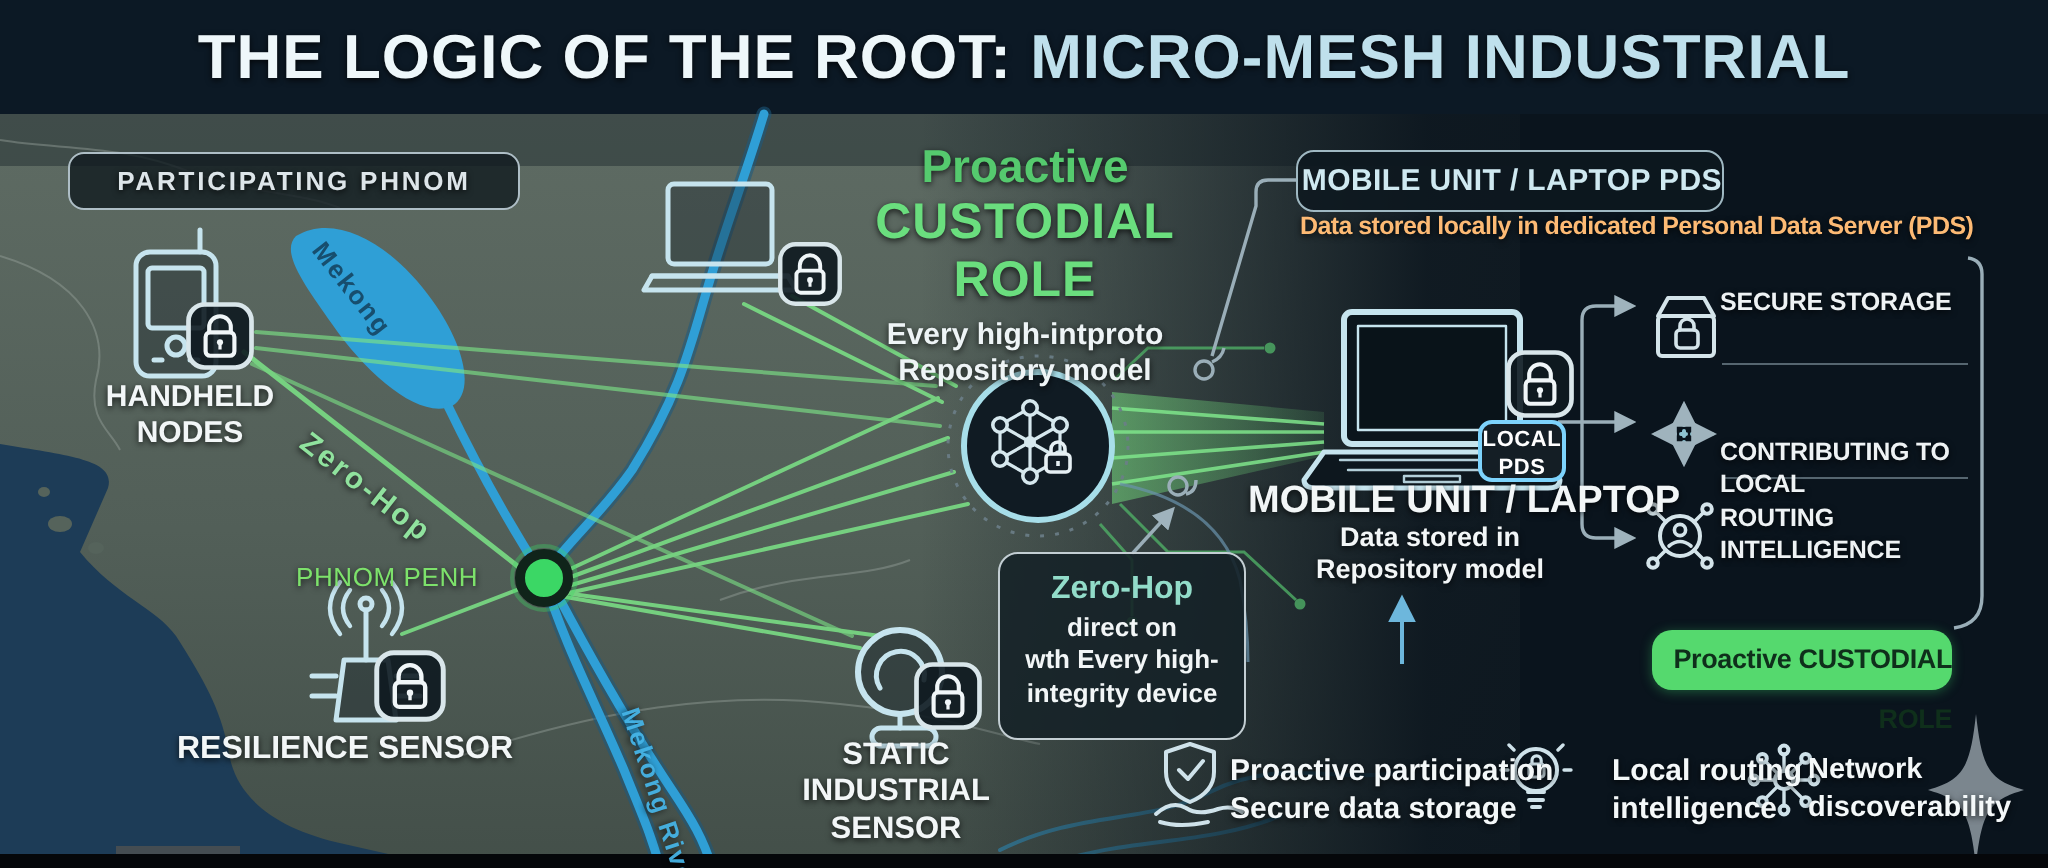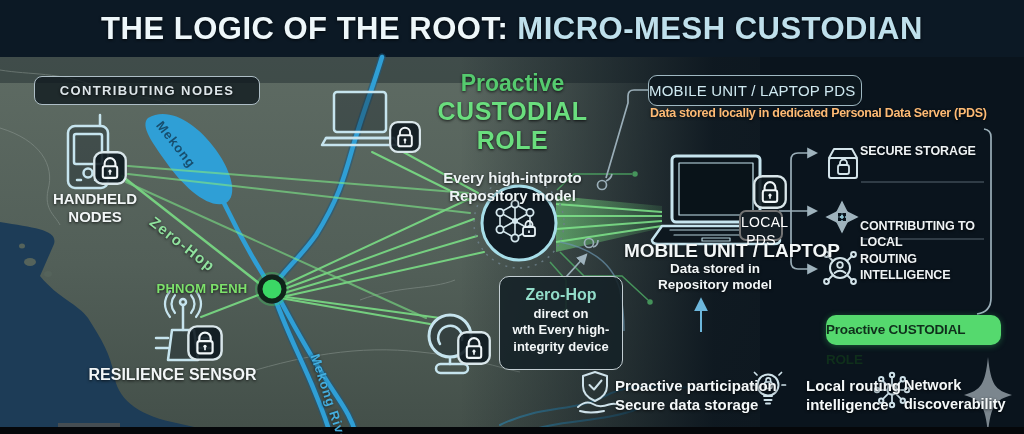--- a/index.html
+++ b/index.html
@@ -16,60 +16,60 @@
   .titlebar .p2{font-weight:600;color:#bfe0ec;}
   
   .pill{left:34px;top:76px;width:224px;height:27px;line-height:27px;text-align:center;
         border:1.5px solid #aebec6;border-radius:8px;background:rgba(14,24,30,.78);
         color:#dde5e9;font-size:13px;font-weight:600;letter-spacing:1.4px;}
   
   .maplbl{font-weight:700;color:#f2f6f7;text-align:center;line-height:1.18;}
   .handheld{left:30px;top:190px;width:130px;font-size:15px;}
   .industrial{left:50px;top:366px;width:245px;font-size:16px;white-space:nowrap;}
   .staticlbl{left:373px;top:369px;width:150px;font-size:15.5px;}
-  .city{left:148px;top:281px;width:108px;text-align:center;font-size:13px;font-weight:700;
+  .city{left:148px;top:281px;width:108px;text-align:left;font-size:13px;font-weight:400;
         color:#7de26b;letter-spacing:.3px;}
   .zerohop-line{left:157px;top:213px;transform:rotate(38deg);transform-origin:0 0;
         font-size:15px;font-weight:600;color:#90e29e;letter-spacing:1.5px;}
   .lake{left:165px;top:118px;transform:rotate(52deg);transform-origin:0 0;
         font-size:13px;font-weight:700;color:#174e6e;letter-spacing:1px;text-shadow:none;}
   .river{left:322px;top:352px;transform:rotate(72deg);transform-origin:0 0;
         font-size:13px;font-weight:700;color:#45b2e4;letter-spacing:1px;opacity:.95;}
   
   .custodial{left:410px;top:70px;width:205px;text-align:center;}
   .custodial .l1{font-size:23px;font-weight:600;color:#55ca6e;}
   .custodial .l2{font-size:25px;font-weight:800;color:#6ade7e;letter-spacing:.5px;}
-  .custodial .d{font-size:15px;font-weight:700;color:#eef4f6;line-height:1.2;margin-top:14px;}
+  .custodial .d{font-size:15px;font-weight:700;color:#eef4f6;line-height:1.2;margin-top:4px;}
   
   .zbox{left:499px;top:276px;width:124px;height:94px;border:1.5px solid #c3ced3;
         border-radius:10px;background:rgba(20,33,39,.88);text-align:center;box-sizing:border-box;
         padding-top:9px;}
   .zbox .zt{font-size:16px;font-weight:700;color:#92dcc9;margin-bottom:2px;}
   .zbox .zl{font-size:13px;font-weight:700;color:#f2f6f7;line-height:1.25;}
   
-  .pdsbox{left:648px;top:75px;width:212px;height:29px;line-height:29px;text-align:left;
+  .pdsbox{left:648px;top:75px;width:212px;height:29px;line-height:29px;text-align:right;
         border:1.5px solid #9fb8c2;border-radius:9px;background:rgba(13,23,30,.85);
-        color:#cfe9f1;font-size:15px;font-weight:400;letter-spacing:.2px;white-space:nowrap;}
+        color:#cfe9f1;font-size:15px;font-weight:700;letter-spacing:.2px;white-space:nowrap;}
   .pdssub{left:650px;top:106px;width:374px;font-size:12.5px;font-weight:700;color:#fdba74;
         letter-spacing:-.3px;white-space:nowrap;}
   
   .laplbl{left:624px;top:240px;width:180px;text-align:center;font-size:19px;font-weight:800;
         white-space:nowrap;}
   .lapsub{left:650px;top:261px;width:130px;text-align:center;font-size:13.5px;font-weight:700;
         line-height:1.2;}
-  .localpds{left:739px;top:210px;width:40px;height:25px;border:2px solid #737373;border-radius:7px;
-        background:#141e25;color:#fff;font-size:14px;font-weight:400;text-align:center;
+  .localpds{left:739px;top:210px;width:40px;height:25px;border:2px solid #7dd3fc;border-radius:7px;
+        background:#141e25;color:#fff;font-size:11px;font-weight:700;text-align:center;
         line-height:1.25;padding-top:2px;letter-spacing:.3px;}
   
   .ritem{left:860px;width:150px;font-size:12.5px;font-weight:800;color:#eef2f4;
         line-height:1.3;letter-spacing:-.1px;}
   .ri1{top:143px;} .ri2{top:218px;} .ri3{top:247px;}
   
-  .cta{left:826px;top:315px;width:175px;height:30px;line-height:30px;border-radius:10px;
-        background:#55d96e;color:#0f2f1b;font-size:13.5px;font-weight:700;text-align:left;
+  .cta{left:826px;top:315px;width:150px;height:30px;line-height:30px;border-radius:10px;
+        background:#55d96e;color:#0f2f1b;font-size:13.5px;font-weight:700;text-align:right;
         letter-spacing:-.2px;box-shadow:0 1px 6px rgba(60,220,110,.35);}
   
   .leg{font-size:15px;font-weight:700;color:#f4f8f9;line-height:1.28;}
   .lg1{left:615px;top:376px;} .lg2{left:789px;top:376px;margin-left:17px;} .lg3{left:904px;top:376px;font-size:14.5px;}
 </style>
 </head>
 <body>
 
 <div id="stage">
 
@@ -323,27 +323,28 @@
     </g>
   </g>
 
   <path d="M988,357 C991,385 995,390 1012,395 C995,400 991,405 988,433 C985,405 981,400 964,395 C981,390 985,385 988,357 Z" fill="#87929b" opacity=".9"></path>
   <rect x="58" y="423" width="62" height="5" fill="#454d52"></rect>
   <rect x="0" y="427" width="1024" height="7" fill="#05070a"></rect>
 </svg>
 
   <div class="abs titlebar shadow">
     <span class="p1">THE LOGIC OF THE ROOT:</span><span> </span>
-    <span class="p2">MICRO-MESH CUSTODIAN</span>
-  </div>
-
-  <div class="abs pill shadow">CONTRIBUTING NODES</div>
+    <span class="p2">MICRO-MESH INDUSTRIAL</span>
+  </div>
+
+  <div class="abs pill shadow">PARTICIPATING PHNOM</div>
 
   <div class="abs maplbl shadow handheld">HANDHELD NODES</div>
   <div class="abs maplbl shadow industrial">RESILIENCE SENSOR</div>
+  <div class="abs maplbl shadow staticlbl">STATIC INDUSTRIAL SENSOR</div>
   <div class="abs city shadow">PHNOM PENH</div>
   <div class="abs zerohop-line shadow">Zero-Hop</div>
   <div class="abs lake">Mekong</div>
   <div class="abs river shadow">Mekong River</div>
 
   <div class="abs custodial shadow">
     <div class="l1">Proactive</div>
     <div class="l2">CUSTODIAL ROLE</div>
     <div class="d">
       <div>Every high-intproto</div>

